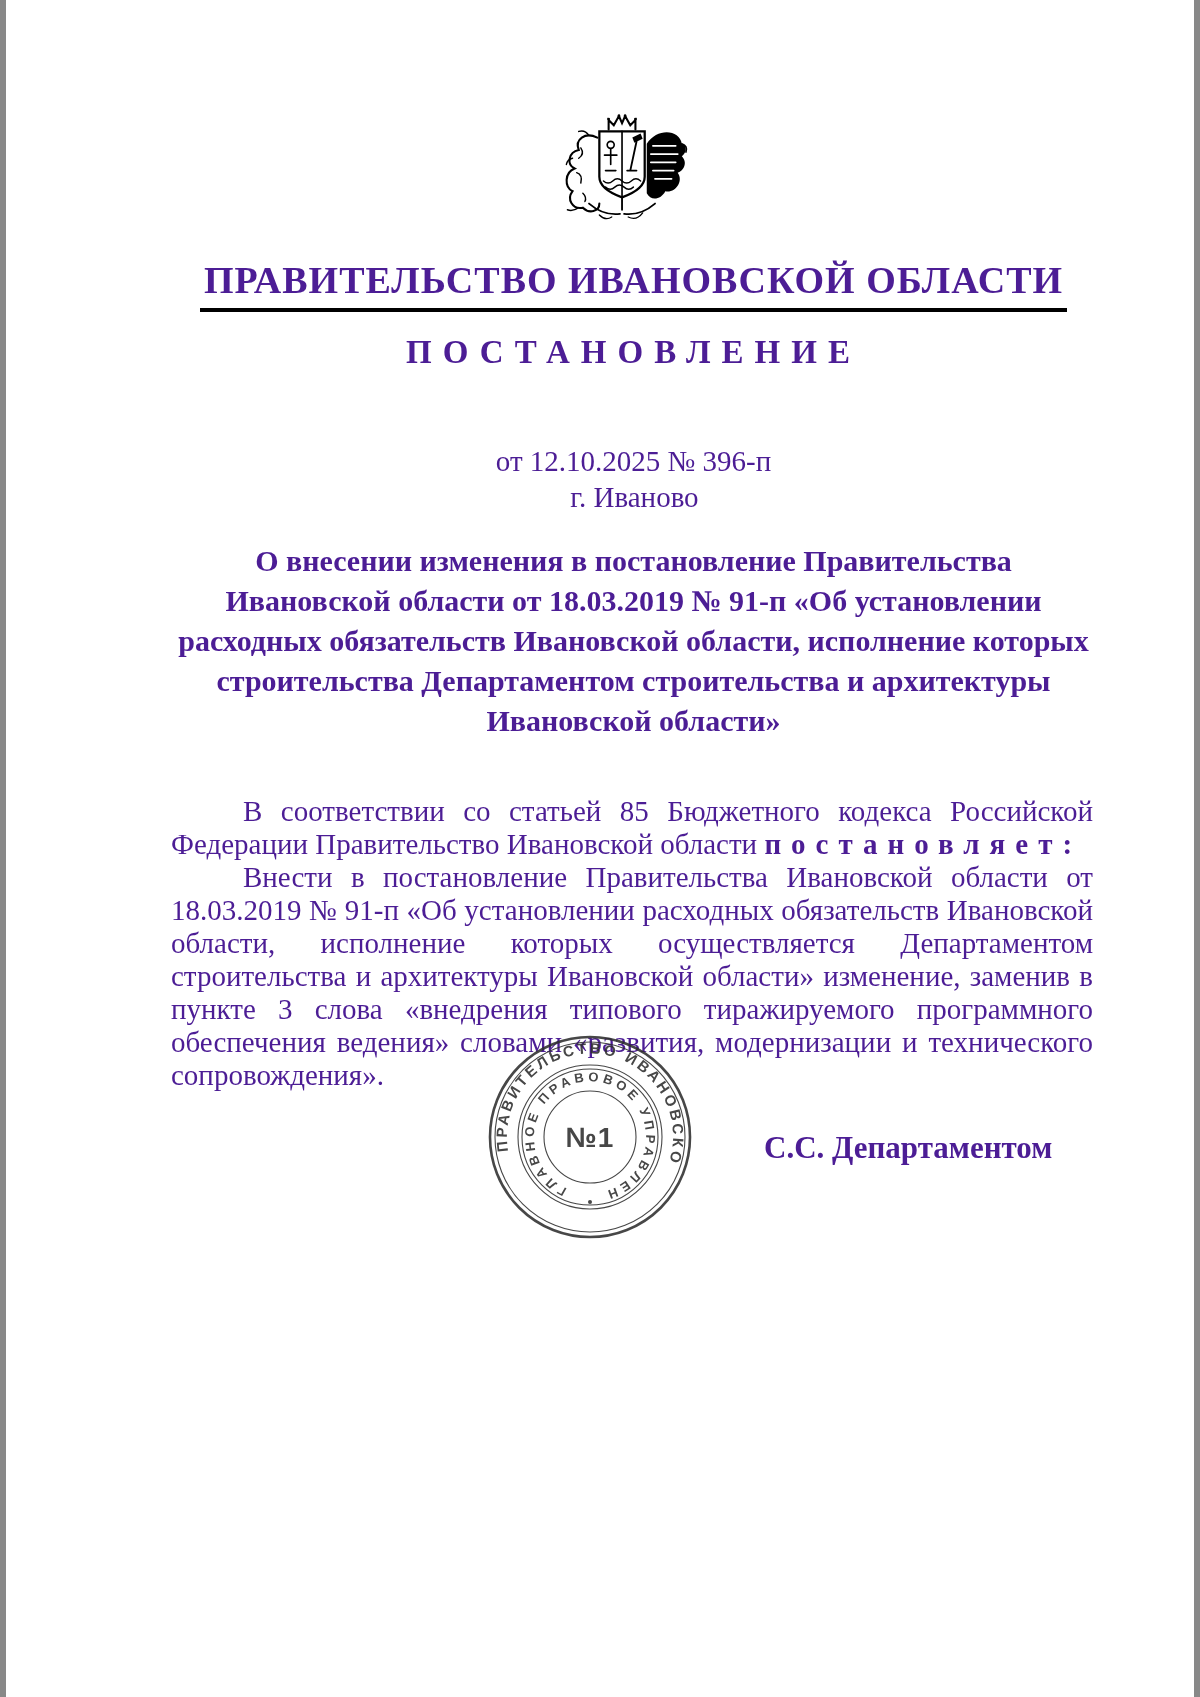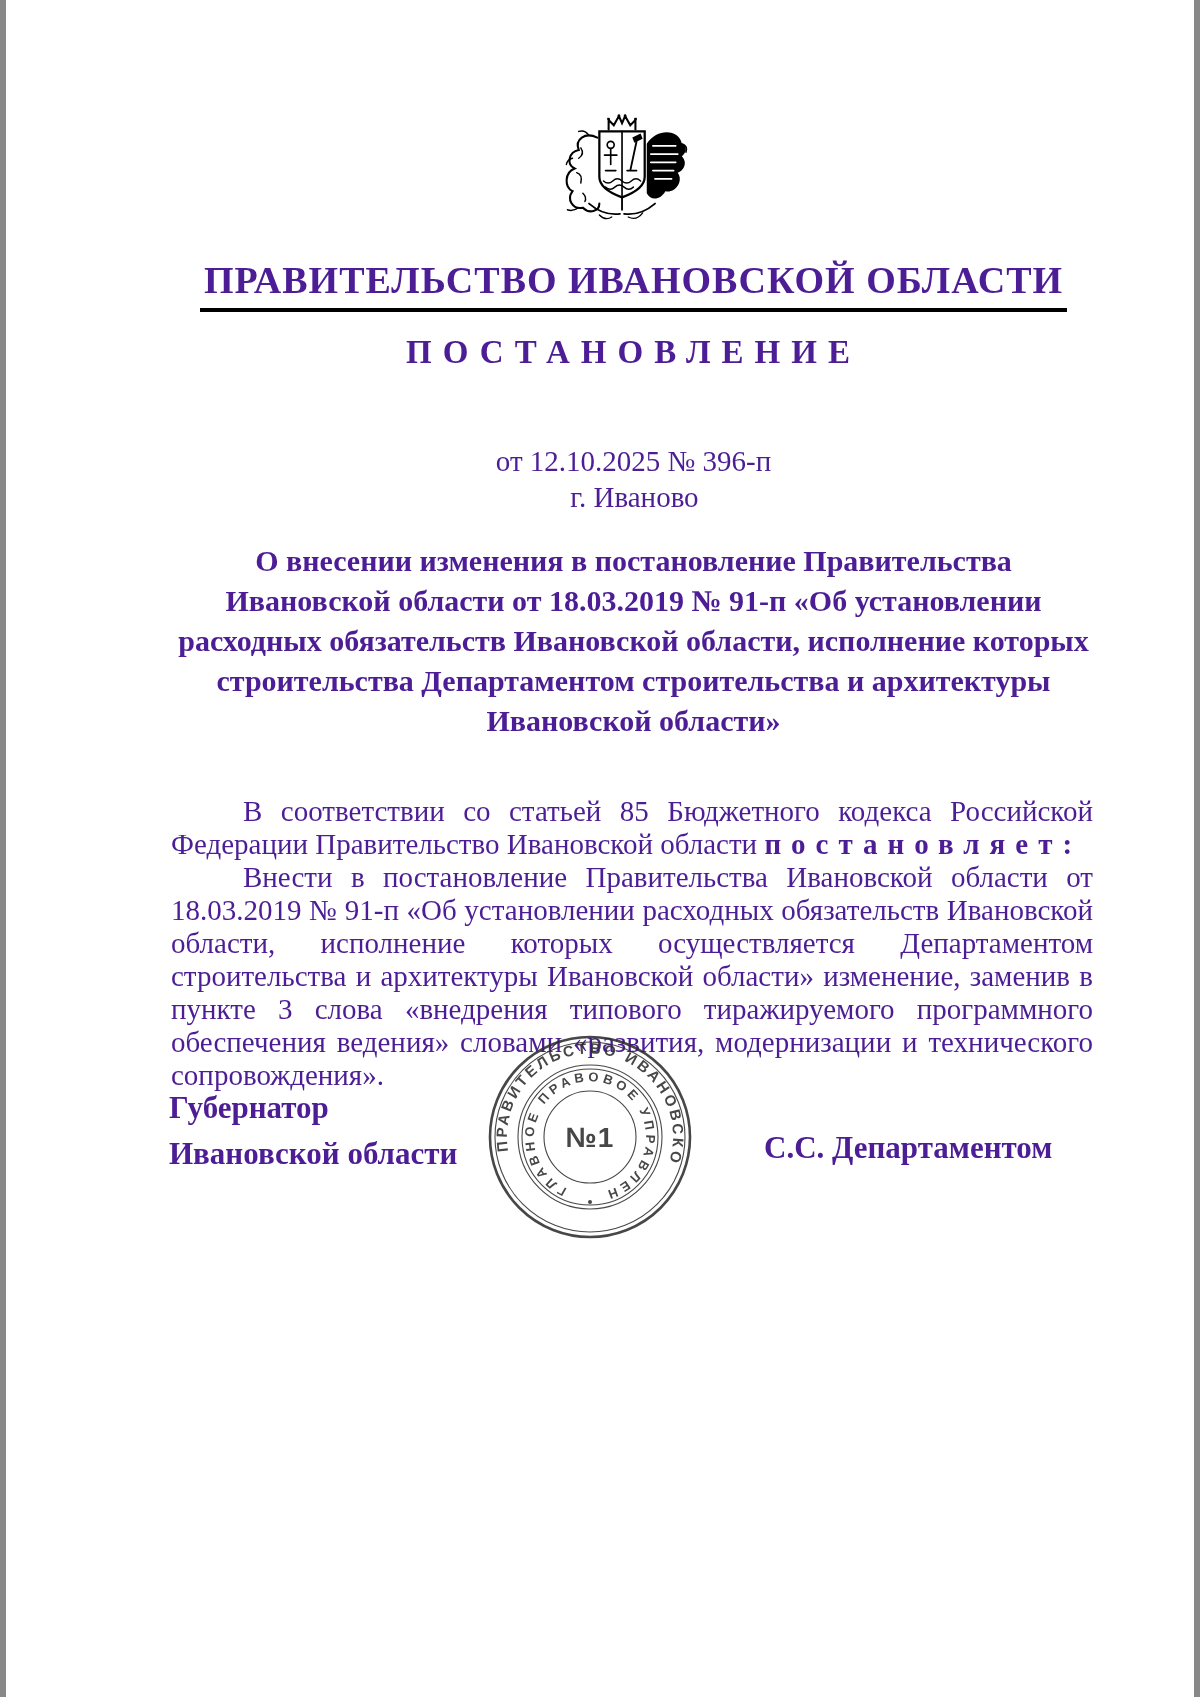--- a/index.html
+++ b/index.html
@@ -133,24 +133,20 @@
     <div>строительства Департаментом строительства и архитектуры</div>
     <div>Ивановской области»</div>
   </div>
 
   <div class="abs body-text">
     <p><span>В соответствии со статьей 85 Бюджетного кодекса Российской Федерации Правительство Ивановской области</span>
       <span class="decree">постановляет:</span></p>
     <p>Внести в постановление Правительства Ивановской области от 18.03.2019 № 91-п «Об установлении расходных обязательств Ивановской области, исполнение которых осуществляется Департаментом строительства и архитектуры Ивановской области» изменение, заменив в пункте 3 слова «внедрения типового тиражируемого программного обеспечения ведения» словами «развития, модернизации и технического сопровождения».</p>
   </div>
 
-  <div class="abs sig-post">
-    <div>Губернатор</div>
-    <div>Ивановской области</div>
-  </div>
 
   <div class="abs sig-name">С.С. Департаментом</div>
 
   <svg class="abs stamp" viewBox="0 0 214 214" aria-hidden="true">
     <g fill="none" stroke="#2e2e2e">
       <circle cx="107" cy="107" r="100" stroke-width="2.6"></circle>
       <circle cx="107" cy="107" r="95" stroke-width="1.1"></circle>
       <circle cx="107" cy="107" r="72" stroke-width="1.1"></circle>
       <circle cx="107" cy="107" r="68" stroke-width="1.1"></circle>
       <circle cx="107" cy="107" r="46" stroke-width="1.1"></circle>

